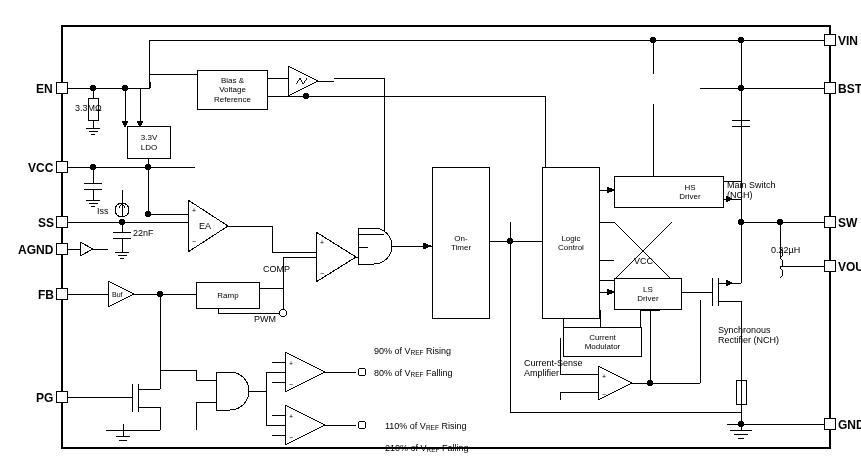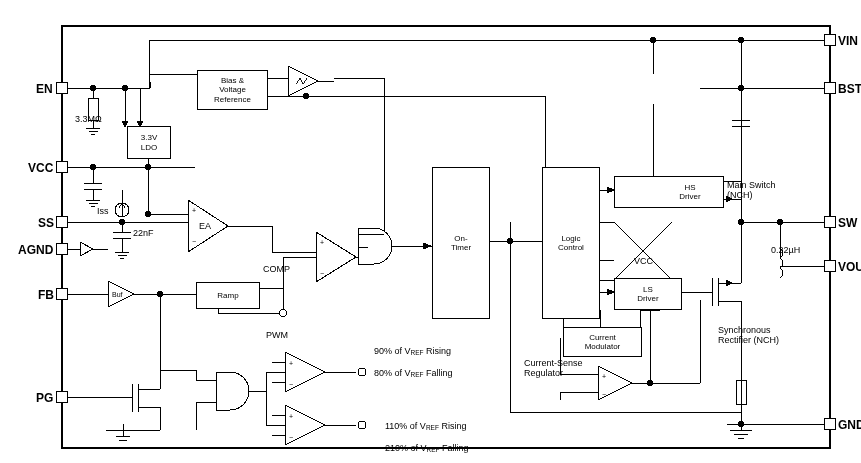--- a/index.html
+++ b/index.html
@@ -371,46 +371,46 @@
   <div class="lbl pin" style="left:18px; top:244px;">AGND</div>
   <div class="lbl pin" style="left:38px; top:289px;">FB</div>
   <div class="lbl pin" style="left:36px; top:392px;">PG</div>
 
   <div class="lbl pin" style="left:838px; top:35px;">VIN</div>
   <div class="lbl pin" style="left:838px; top:83px;">BST</div>
   <div class="lbl pin" style="left:838px; top:217px;">SW</div>
   <div class="lbl pin" style="left:838px; top:261px;">VOUT</div>
   <div class="lbl pin" style="left:838px; top:419px;">GND</div>
 
-  <div class="lbl" style="left:75px; top:114px;">3.3MΩ</div>
+  <div class="lbl" style="left:75px; top:103px;">3.3MΩ</div>
 
   <div class="lbl" style="left:97px; top:206px;">Iss</div>
 
   <div class="lbl" style="left:133px; top:228px;">22nF</div>
 
   <div class="lbl" style="left:199px; top:221px;">EA</div>
 
   <div class="lbl" style="left:263px; top:264px;">COMP</div>
 
-  <div class="lbl" style="left:254px; top:330px;margin-left:12px;">PWM</div>
+  <div class="lbl" style="left:254px; top:314px;">PWM</div>
 
   <div class="lbl" style="left:112px; top:291px; font-size:7px;">Buf</div>
 
   <div class="lbl" style="left:634px; top:256px;">VCC</div>
 
   <div class="lbl" style="left:727px; top:180px;">Main Switch
 (NCH)</div>
 
   <div class="lbl" style="left:744px; top:245px;margin-left:27px;">0.22µH</div>
 
   <div class="lbl" style="left:718px; top:325px;">Synchronous
 Rectifier (NCH)</div>
 
   <div class="lbl" style="left:524px; top:358px;">Current-Sense
-Regulator</div>
+Amplifier</div>
 
   <div class="lbl" style="left:364px; top:336px;">
     <span><span>90% of V</span><span class="sub">REF</span><span> Rising</span></span><br>
     <span><span>80% of V</span><span class="sub">REF</span><span> Falling</span></span>
   </div>
 
   <div class="lbl" style="left:375px; top:411px;">
     <span><span>110% of V</span><span class="sub">REF</span><span> Rising</span></span><br>
     <span><span>210% of V</span><span class="sub">REF</span><span> Falling</span></span>
   </div>

